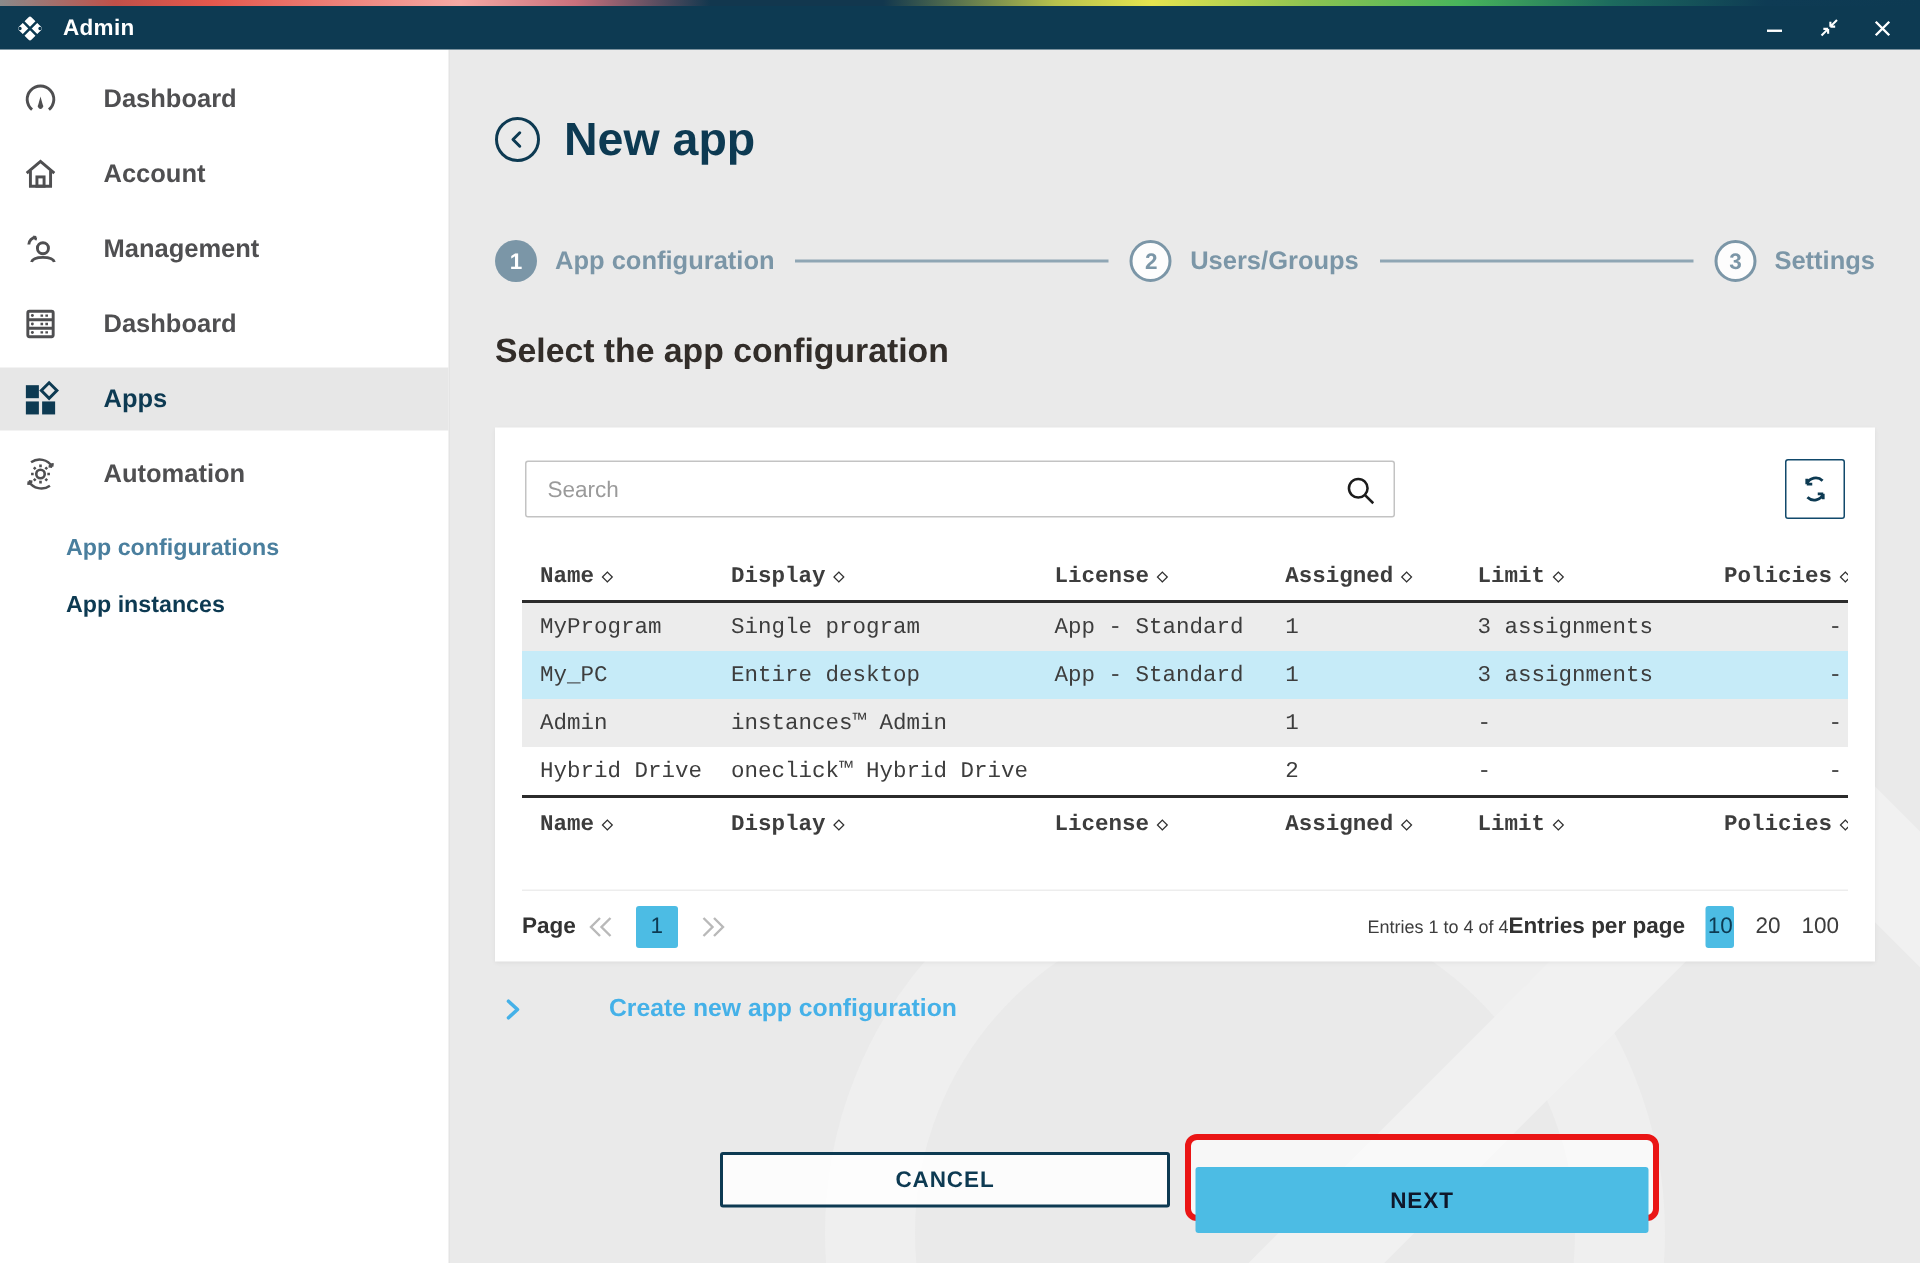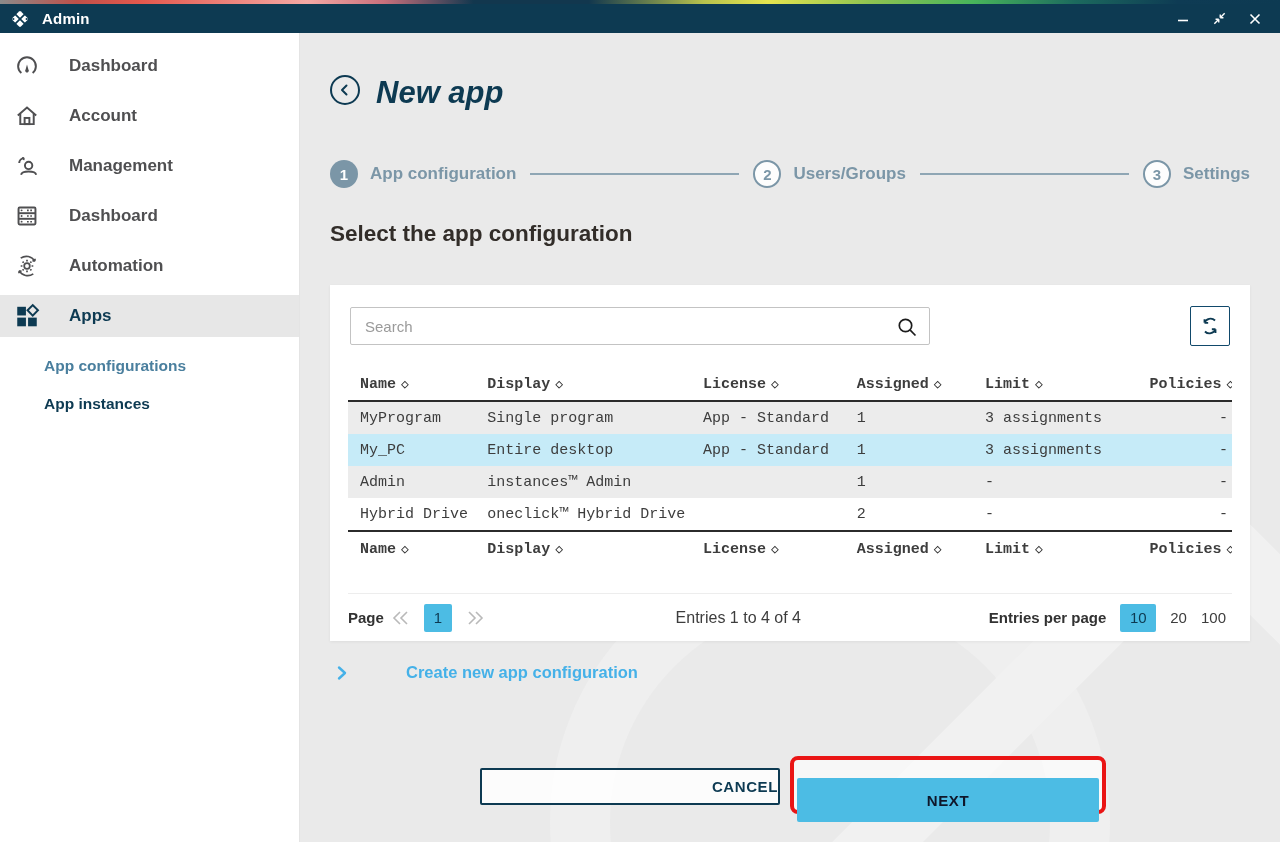--- a/index.html
+++ b/index.html
@@ -28,21 +28,21 @@
   .subnav-item.config { color:#4a7f9e; font-weight:600; }
   .subnav-item.instances { color:#0d3a52; font-weight:bold; }
 
   
   .main { position:absolute; left:300px; top:33px; right:0; bottom:0; background:#eaeaea; overflow:hidden; }
   .wm { position:absolute; z-index:0; }
   .wm-diamond { right:-180px; bottom:-260px; width:520px; height:520px; border:64px solid #f1f1f1; transform:rotate(45deg); }
   .wm-circle { left:250px; bottom:-260px; width:560px; height:560px; border-radius:50%; border:60px solid #efefef; }
   .content { position:absolute; inset:0; z-index:1; }
 
-  .page-header { position:absolute; left:30px; top:42px; display:flex; align-items:flex-start;font-style:italic; }
+  .page-header { position:absolute; left:30px; top:42px; display:flex; align-items:center; }
   .back-btn { width:30px; height:30px; border:2.2px solid #0d3a52; border-radius:50%; display:flex; align-items:center; justify-content:center; cursor:pointer; background:transparent; }
   .page-title { margin-left:16px; color:#0d3a52; font-size:31px; font-weight:bold; }
 
   
   .stepper { position:absolute; left:30px; right:30px; top:126px; height:30px; display:flex; align-items:center; color:#7b96a7; }
   .step-circle { width:28px; height:28px; border-radius:50%; display:flex; align-items:center; justify-content:center; font-size:15px; font-weight:bold; flex:0 0 28px; }
   .step-circle.active { background:#7b96a7; color:#ffffff; }
   .step-circle.inactive { background:#fdfdfd; border:2px solid #7b96a7; color:#7b96a7; }
   .step-label { margin:0 14px 0 12px; font-size:17px; font-weight:600; white-space:nowrap; }
   .step-line { flex:1 1 auto; height:2px; background:#8fa6b4; margin-right:14px; }
@@ -71,29 +71,29 @@
   .drow.odd { background:#ececec; }
   .drow.sel { background:#c6ebf8; }
   .tbody { border-bottom:2px solid #2b2b2b; }
 
   
   .pagination { position:absolute; left:18px; right:18px; bottom:0; height:48px; border-top:1px solid #ededed; display:flex; align-items:center; }
   .pg-label { font-size:15px; font-weight:bold; color:#323232; }
   .pg-nav { width:26px; height:26px; display:flex; align-items:center; justify-content:center; cursor:pointer; }
   .pg-current { width:28px; height:28px; background:#4cbce4; border-radius:2px; color:#0d3a52; font-size:15px; display:flex; align-items:center; justify-content:center; margin:0 6px; cursor:pointer; }
   .pg-left { display:flex; align-items:center; gap:4px; margin-left:4px; }
-  .pg-center { flex:1; text-align:center; font-size:16px; color:#3d3d3d; }
+  .pg-center { flex:1; text-align:right; font-size:12px; color:#3d3d3d; }
   .pg-right { display:flex; align-items:center; gap:14px; padding-right:6px; }
   .pg-size { font-size:15px; color:#3d3d3d; cursor:pointer; }
-  .pg-size.sel { width:36px; height:28px; background:#4cbce4; border-radius:2px; color:#0d3a52; display:flex; align-items:center; justify-content:center; }
+  .pg-size.sel { width:19px; height:28px; background:#4cbce4; border-radius:2px; color:#0d3a52; display:flex; align-items:center; justify-content:center; }
 
   
   .create-link { position:absolute; left:36px; top:630px; display:flex; align-items:center; color:#45b1e8; font-size:16.5px; font-weight:bold; cursor:pointer;gap:48px; }
   .create-link .chev { margin-right:10px; }
-  .btn-cancel { position:absolute; left:180px; top:735px; width:300px; height:37px; background:rgba(255,255,255,0.85); border:2px solid #0d3a52; border-radius:2px; color:#0d3a52; font-size:15px; font-weight:bold; letter-spacing:0.6px; cursor:pointer; font-family:"Liberation Sans", sans-serif;text-align:right; }
+  .btn-cancel { position:absolute; left:180px; top:735px; width:300px; height:37px; background:rgba(255,255,255,0.85); border:2px solid #0d3a52; border-radius:2px; color:#0d3a52; font-size:15px; font-weight:bold; letter-spacing:0.6px; cursor:pointer; font-family:"Liberation Sans", sans-serif; }
   .next-highlight { position:absolute; left:490px; top:723px; width:316px; height:58px; border:4px solid #ea1515; border-radius:8px; padding:3px; background:rgba(255,255,255,0.6); }
   .btn-next { width:100%; height:100%; background:#4cbce4; border:none; border-radius:2px; color:#0f172a; font-size:15px; font-weight:bold; letter-spacing:0.6px; cursor:pointer; font-family:"Liberation Sans", sans-serif;margin-top:15px; }
 </style>
 </head>
 <body>
 
 <div class="titlebar">
   <div class="rainbow"></div>
   <div class="titlebar-inner">
     <svg class="tb-logo" viewBox="0 0 18 18">
@@ -160,38 +160,38 @@
       <line x1="4.2" y1="9.4" x2="19.8" y2="9.4"></line>
       <line x1="4.2" y1="14.6" x2="19.8" y2="14.6"></line>
       <circle cx="7" cy="6.8" r="0.9" fill="currentColor" stroke="none"></circle>
       <circle cx="7" cy="12" r="0.9" fill="currentColor" stroke="none"></circle>
       <circle cx="7" cy="17.2" r="0.9" fill="currentColor" stroke="none"></circle>
       <path d="M12 6.8 h5 M12 12 h5 M12 17.2 h5" stroke-width="1.4" stroke-dasharray="1.6 1.4"></path>
     </svg>
     <span class="nav-label">Dashboard</span>
   </div>
 
-  <div class="nav-item">
-    <svg class="nav-icon" viewBox="0 0 24 24" fill="none" stroke="currentColor" stroke-width="1.6">
-      <circle cx="12" cy="12" r="2.6"></circle>
-      <path d="M12 7.8 v-1.6 M12 16.2 v1.6 M7.8 12 h-1.6 M16.2 12 h1.6 M9 9 l-1.1-1.1 M15 15 l1.1 1.1 M15 9 l1.1-1.1 M9 15 l-1.1 1.1"></path>
-      <path d="M19.2 7.5 A9 9 0 0 0 6.2 4.8 M19.2 7.5 l0.3-2.2 M19.2 7.5 l-2.2-0.3" stroke-width="1.5"></path>
-      <path d="M4.8 16.5 A9 9 0 0 0 17.8 19.2 M4.8 16.5 l-0.3 2.2 M4.8 16.5 l2.2 0.3" stroke-width="1.5"></path>
-    </svg>
-    <span class="nav-label">Automation</span>
-  </div>
-
   <div class="nav-item selected">
     <svg class="nav-icon" viewBox="0 0 24 24">
       <rect x="3" y="3.5" width="8" height="8" fill="currentColor"></rect>
       <rect x="3" y="13.5" width="8" height="8" fill="currentColor"></rect>
       <rect x="13" y="13.5" width="8" height="8" fill="currentColor"></rect>
       <rect x="13.9" y="3.4" width="6.8" height="6.8" transform="rotate(45 17.3 6.8)" fill="none" stroke="currentColor" stroke-width="1.8"></rect>
     </svg>
     <span class="nav-label">Apps</span>
+  </div>
+
+  <div class="nav-item">
+    <svg class="nav-icon" viewBox="0 0 24 24" fill="none" stroke="currentColor" stroke-width="1.6">
+      <circle cx="12" cy="12" r="2.6"></circle>
+      <path d="M12 7.8 v-1.6 M12 16.2 v1.6 M7.8 12 h-1.6 M16.2 12 h1.6 M9 9 l-1.1-1.1 M15 15 l1.1 1.1 M15 9 l1.1-1.1 M9 15 l-1.1 1.1"></path>
+      <path d="M19.2 7.5 A9 9 0 0 0 6.2 4.8 M19.2 7.5 l0.3-2.2 M19.2 7.5 l-2.2-0.3" stroke-width="1.5"></path>
+      <path d="M4.8 16.5 A9 9 0 0 0 17.8 19.2 M4.8 16.5 l-0.3 2.2 M4.8 16.5 l2.2 0.3" stroke-width="1.5"></path>
+    </svg>
+    <span class="nav-label">Automation</span>
   </div>
 
   <div class="subnav">
     <div class="subnav-item config">App configurations</div>
     <div class="subnav-item instances">App instances</div>
   </div>
 </div>
 
 <div class="main">
   <div class="wm wm-circle"></div>

